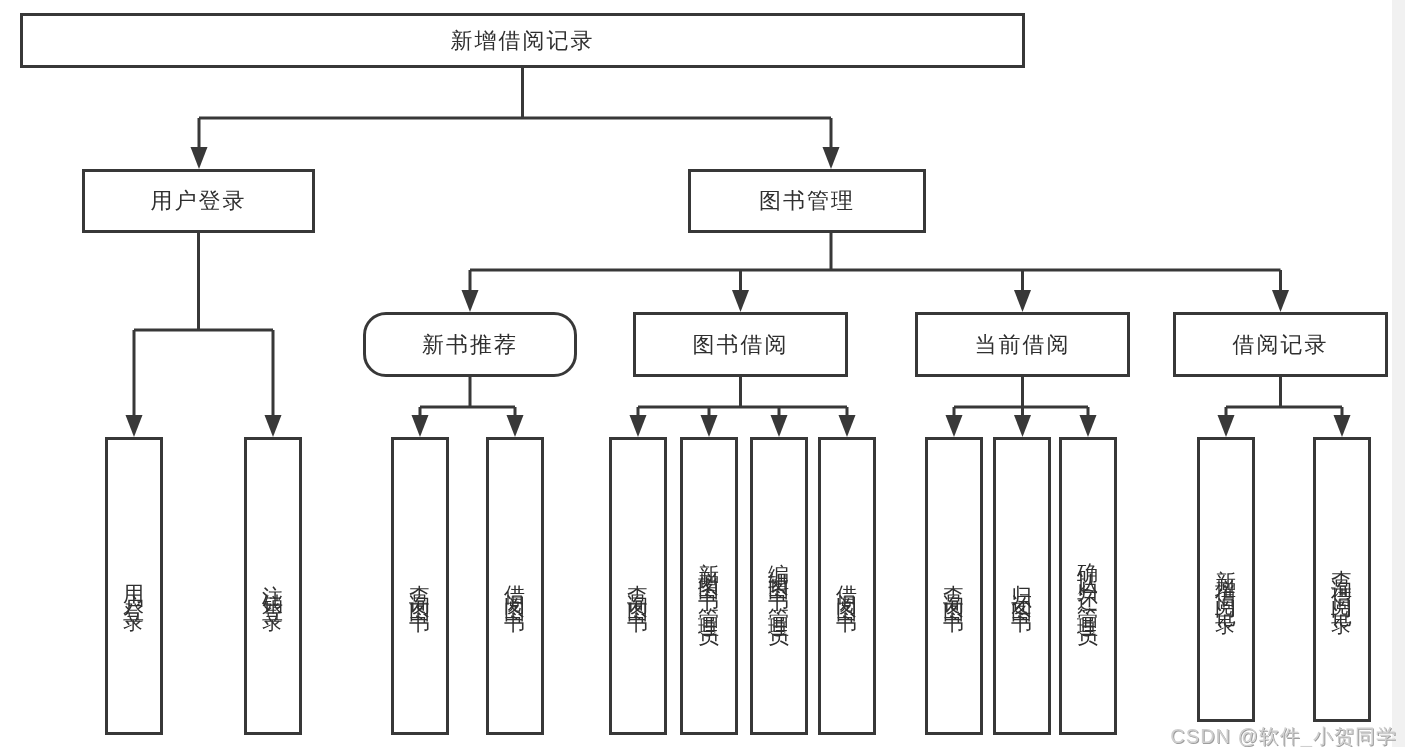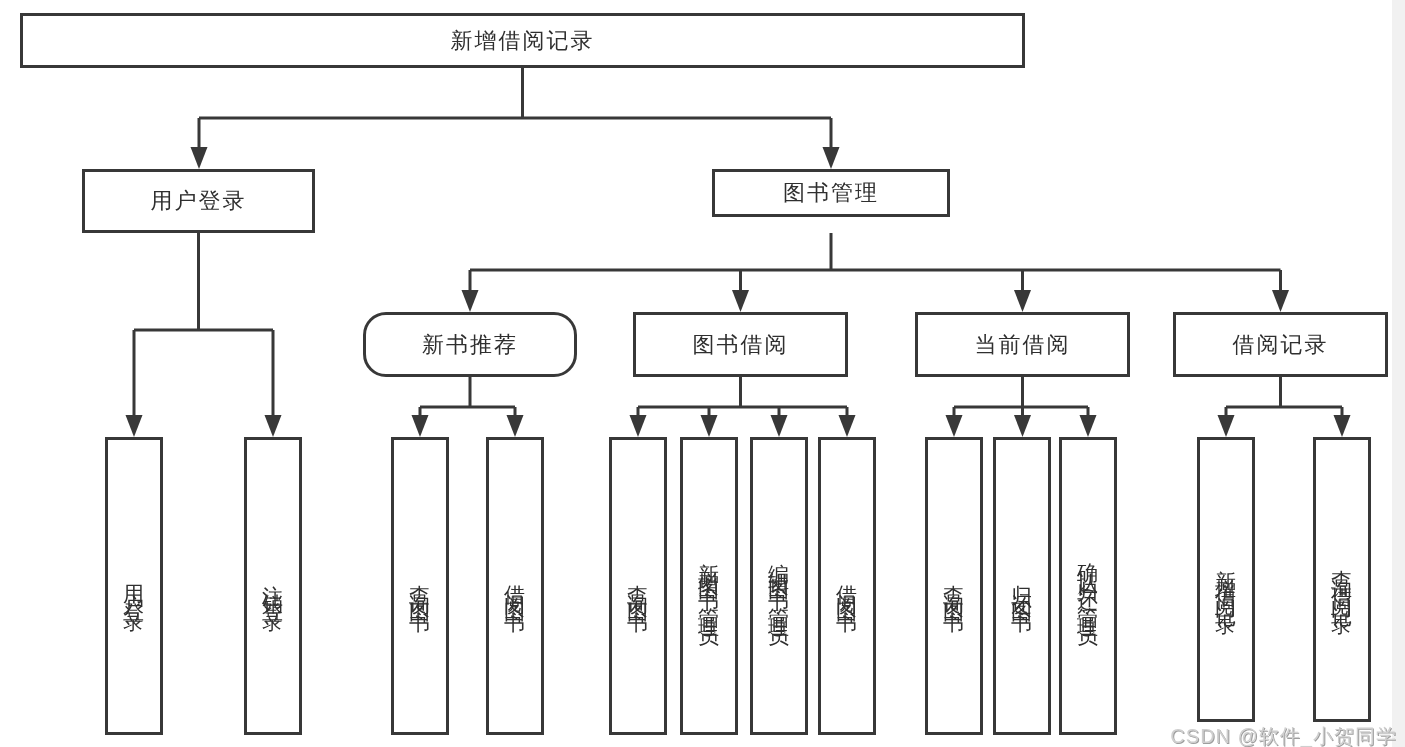--- a/index.html
+++ b/index.html
@@ -40,21 +40,21 @@
     font-size: 21px;
     color: #2f2f2f;
     writing-mode: vertical-rl;
     text-orientation: mixed;
     letter-spacing: 9px;
     line-height: 1;
   }
   
   .n-root   { left: 20px;   top: 13px;  width: 1005px; height: 55px; }
   .n-login  { left: 82px;   top: 169px; width: 233px;  height: 64px; }
-  .n-mgmt   { left: 712px;  top: 169px; width: 238px;  height: 48px; }
+  .n-mgmt   { left: 688px;  top: 169px; width: 238px;  height: 64px; }
   .n-newrec { left: 363px;  top: 312px; width: 214px;  height: 65px; border-radius: 23px; }
   .n-borrow { left: 633px;  top: 312px; width: 215px;  height: 65px; }
   .n-current{ left: 915px;  top: 312px; width: 215px;  height: 65px; }
   .n-records{ left: 1173px; top: 312px; width: 215px;  height: 65px; }
   
   .lf { top: 437px; width: 58px; height: 298px; }
   .lf-a1 { left: 105px; }
   .lf-a2 { left: 244px; }
   .lf-b1 { left: 391px; }
   .lf-b2 { left: 486px; }

